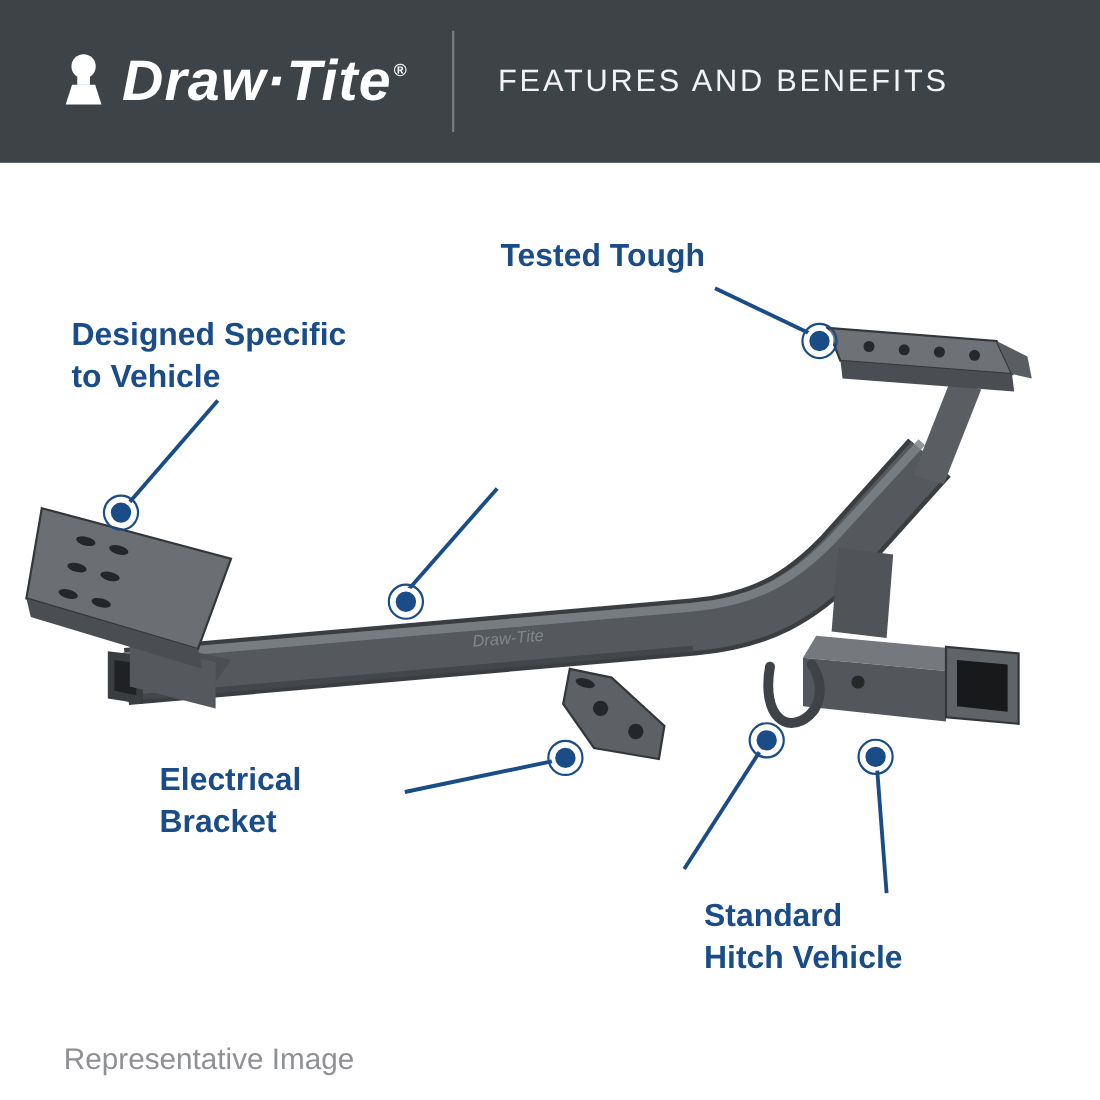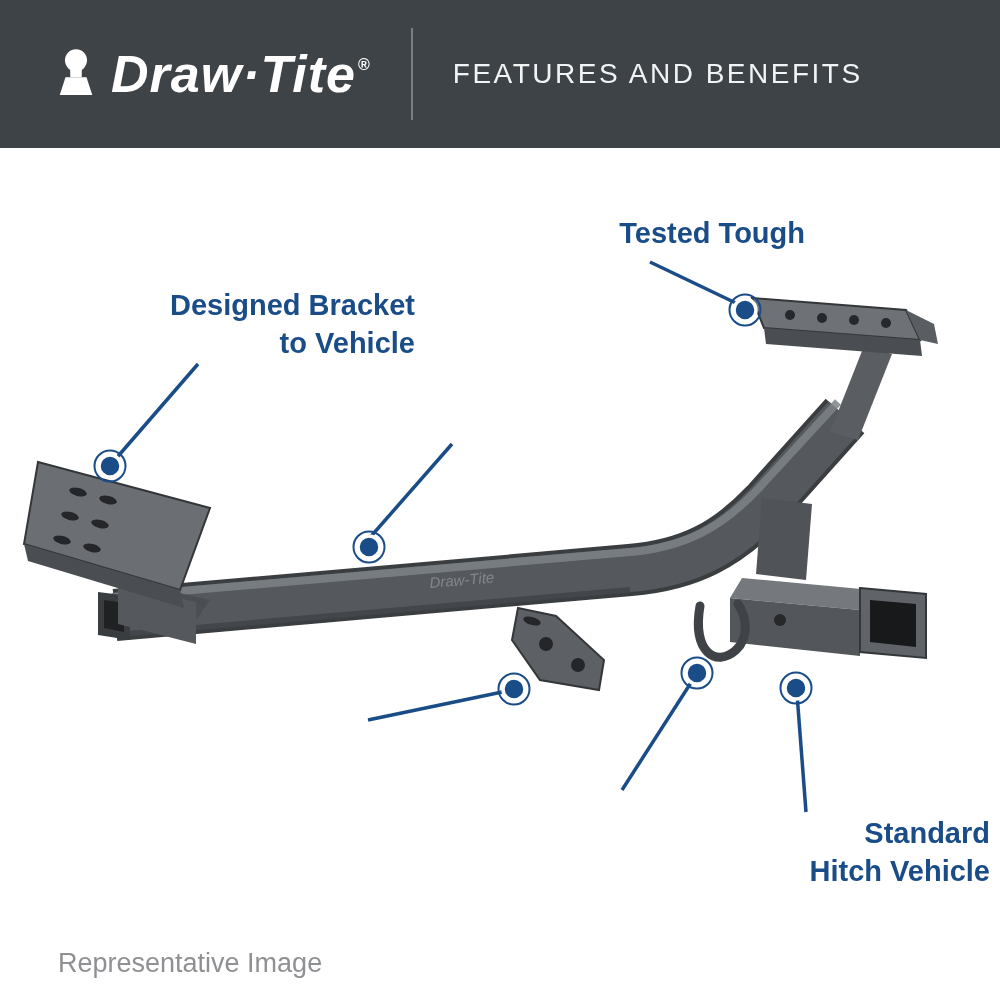--- a/index.html
+++ b/index.html
@@ -13,21 +13,21 @@
   .brand { color:#ffffff; font-size:52px; font-weight:800; font-style:italic;
            letter-spacing:1px; white-space:nowrap; }
   .regmark { color:#ffffff; font-size:16px; position:relative; top:-22px; left:2px; font-style:normal; }
   .hdr-divider { width:2px; height:92px; background:#9aa0a4; opacity:.65; margin:0 40px 0 42px; }
   .hdr-title { color:#f2f3f4; font-size:28px; font-weight:400; letter-spacing:2.5px; white-space:nowrap; }
 
   .canvas { position:absolute; top:148px; left:0; width:1000px; height:852px; }
   .art { position:absolute; top:0; left:0; width:1000px; height:852px; }
 
   .callout { position:absolute; color:#1a4c87; font-size:29px; font-weight:700;
-             line-height:38px; text-align:right; white-space:pre-line; }
+             line-height:38px; text-align:left; white-space:pre-line; }
   .co-tested   { left:455px; top:66px;  width:350px; }
   .co-designed { left:65px;  top:138px; width:350px; }
   .co-black    { left:340px; top:222px; width:300px; }
   .co-elec     { left:145px; top:542px; width:300px; }
   .co-safety   { left:435px; top:642px; width:300px; }
   .co-standard { left:640px; top:666px; width:350px; }
 
   .footer-note { position:absolute; left:58px; top:800px; color:#8e9093; font-size:27px;text-align:center; }
 </style>
 </head>
@@ -136,21 +136,23 @@
           <circle cx="697" cy="525" r="11" fill="#1a4c87" stroke="#ffffff" stroke-width="3.5"></circle>
         </g>
         <g>
           <circle cx="796" cy="540" r="15.5" fill="none" stroke="#1a4c87" stroke-width="2"></circle>
           <circle cx="796" cy="540" r="11" fill="#1a4c87" stroke="#ffffff" stroke-width="3.5"></circle>
         </g>
       </g>
     </svg>
 
     <div class="callout co-tested">Tested Tough</div>
-    <div class="callout co-designed">Designed Bracket
+    <div class="callout co-designed">Designed Specific
 to Vehicle</div>
+    <div class="callout co-elec">Electrical
+Bracket</div>
     <div class="callout co-standard">Standard
 Hitch Vehicle</div>
 
     <div class="footer-note">Representative Image</div>
   </div>
 
 </div>
 
 </body></html>

